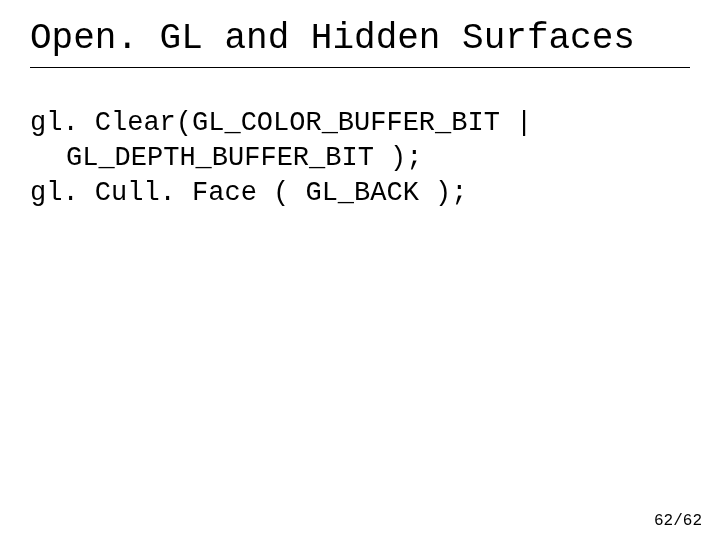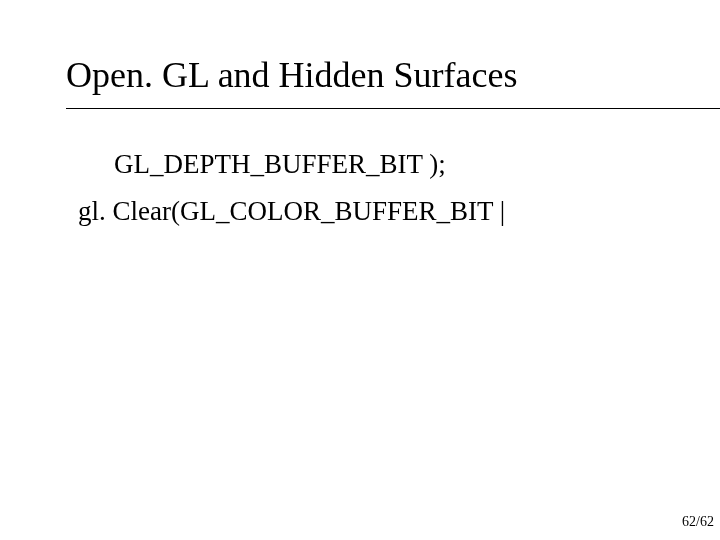--- a/index.html
+++ b/index.html
@@ -1,18 +1,19 @@
 <!DOCTYPE html>
 <html><head>
   <meta charset="utf-8">
   <style>
     * {
-      margin: 12px;
+      margin: 0;
       padding: 0;
       box-sizing: border-box;
+      font-family: Liberation Mono, monospace;
     }
     body {
       width: 720px;
       height: 540px;
       background: #ffffff;
       font-family: "Times New Roman", Times, serif;
       color: #000000;
       position: relative;
       padding: 18px 30px 0 30px;
     }
@@ -34,31 +35,32 @@
     }
     .body-block .line {
       white-space: pre;
     }
     .indent {
       padding-left: 36px;
     }
     .page-num {
       position: absolute;
       right: 18px;
-      bottom: 22px;
-      font-size: 14px;
+      bottom: 10px;
+      font-size: 16px;
     }
   </style>
 </head>
 <body>
 
 <h1 class="title">Open. GL and Hidden Surfaces</h1>
 <hr class="hr">
 
 <div class="body-block">
 </div>
 
 <div class="body-block">
+  <div class="line">gl. Clear(GL_COLOR_BUFFER_BIT |</div>
   <div class="line indent">GL_DEPTH_BUFFER_BIT );</div>
-  <div class="line">gl. Clear(GL_COLOR_BUFFER_BIT |</div>
+  <div class="line">gl. Cull. Face ( GL_BACK );</div>
 </div>
 
 <div class="page-num">62/62</div>
 
 </body></html>

